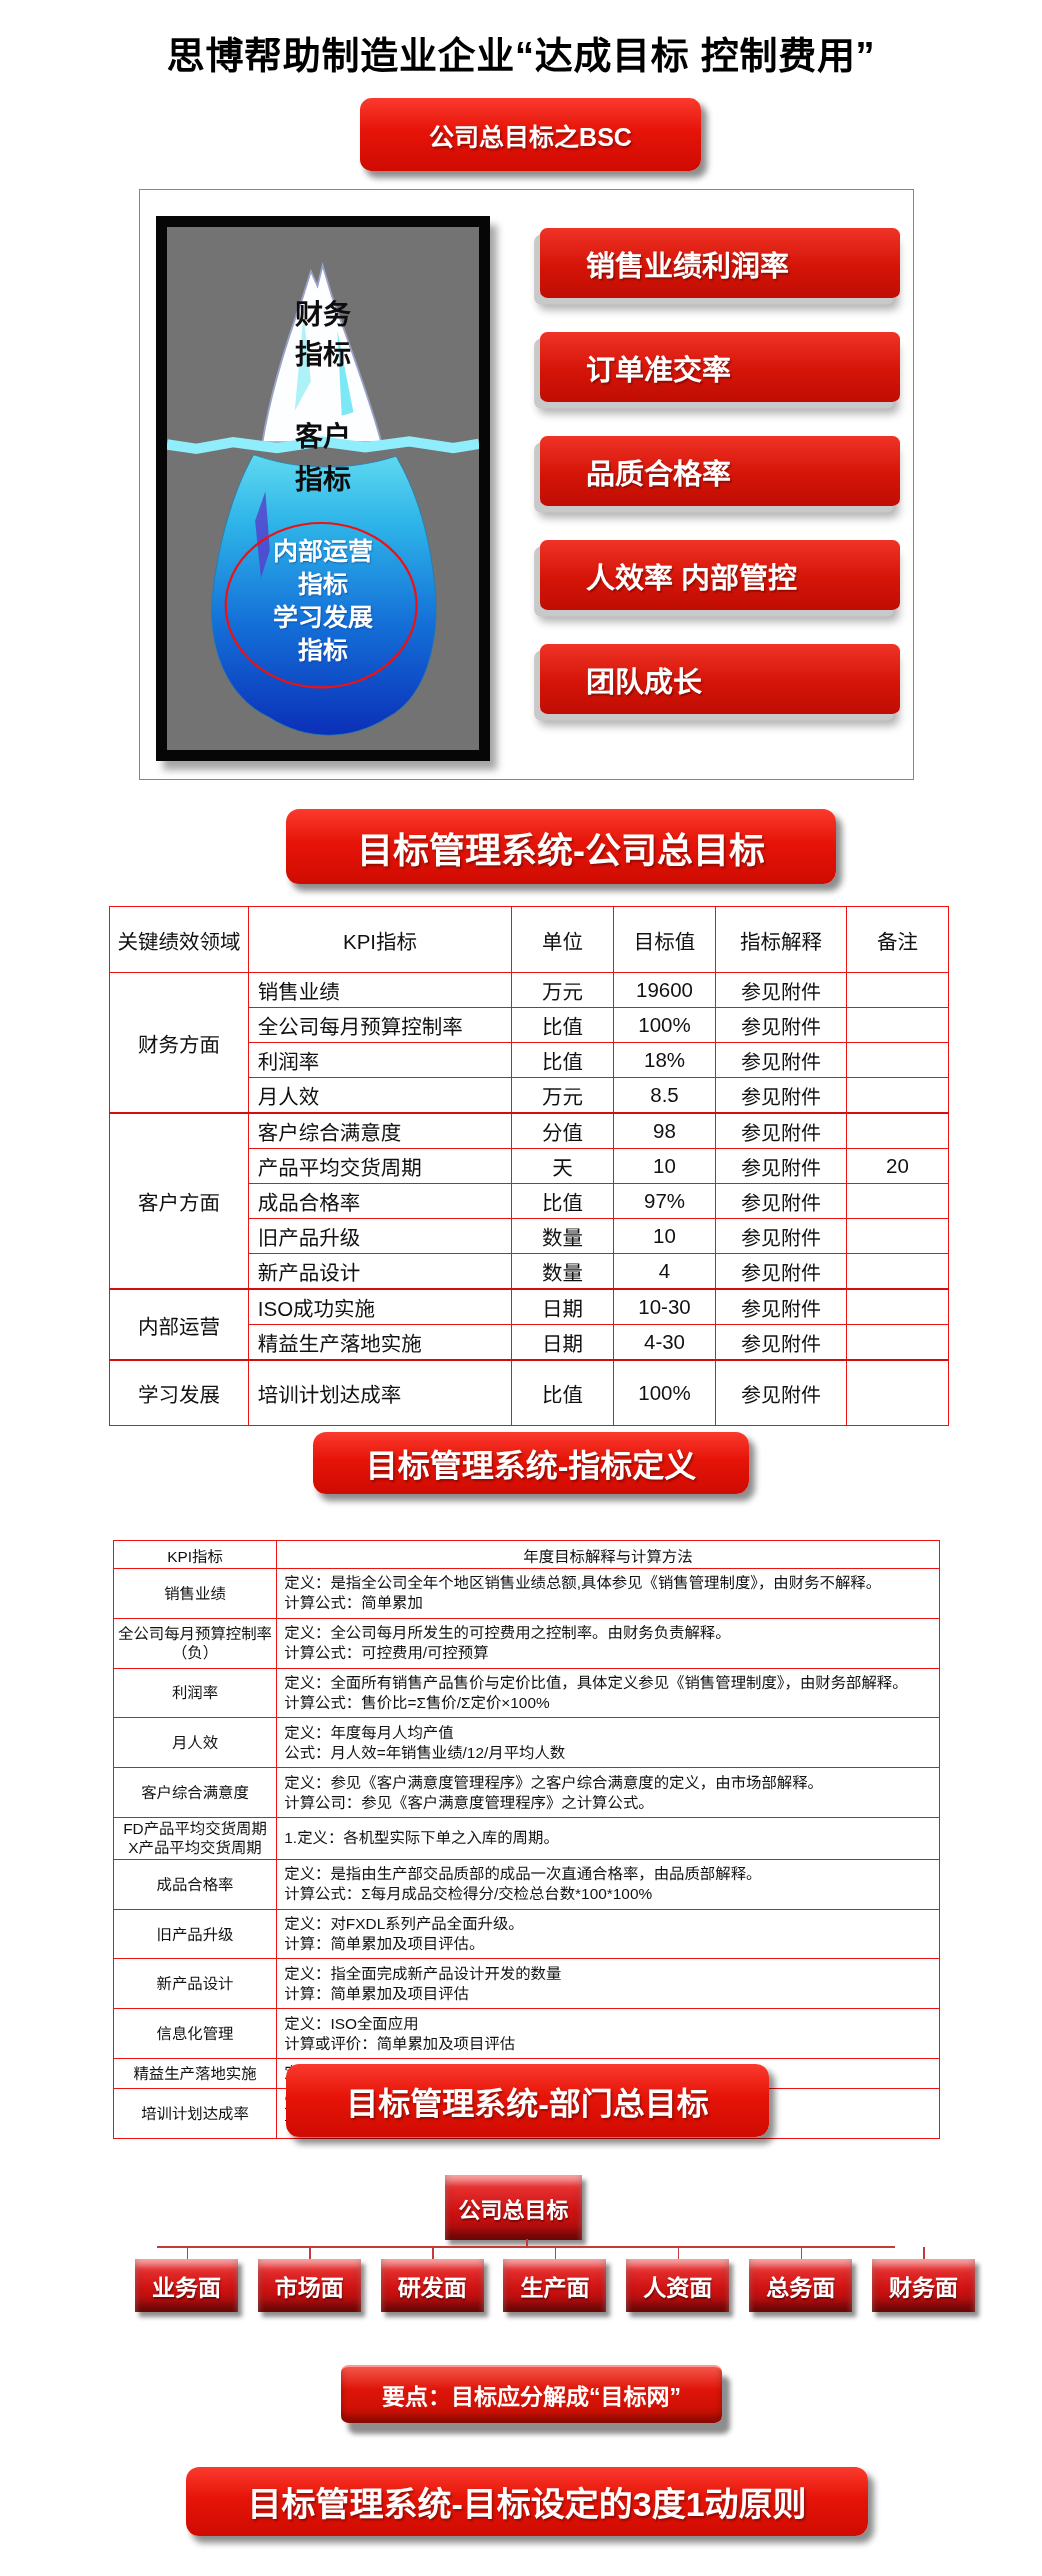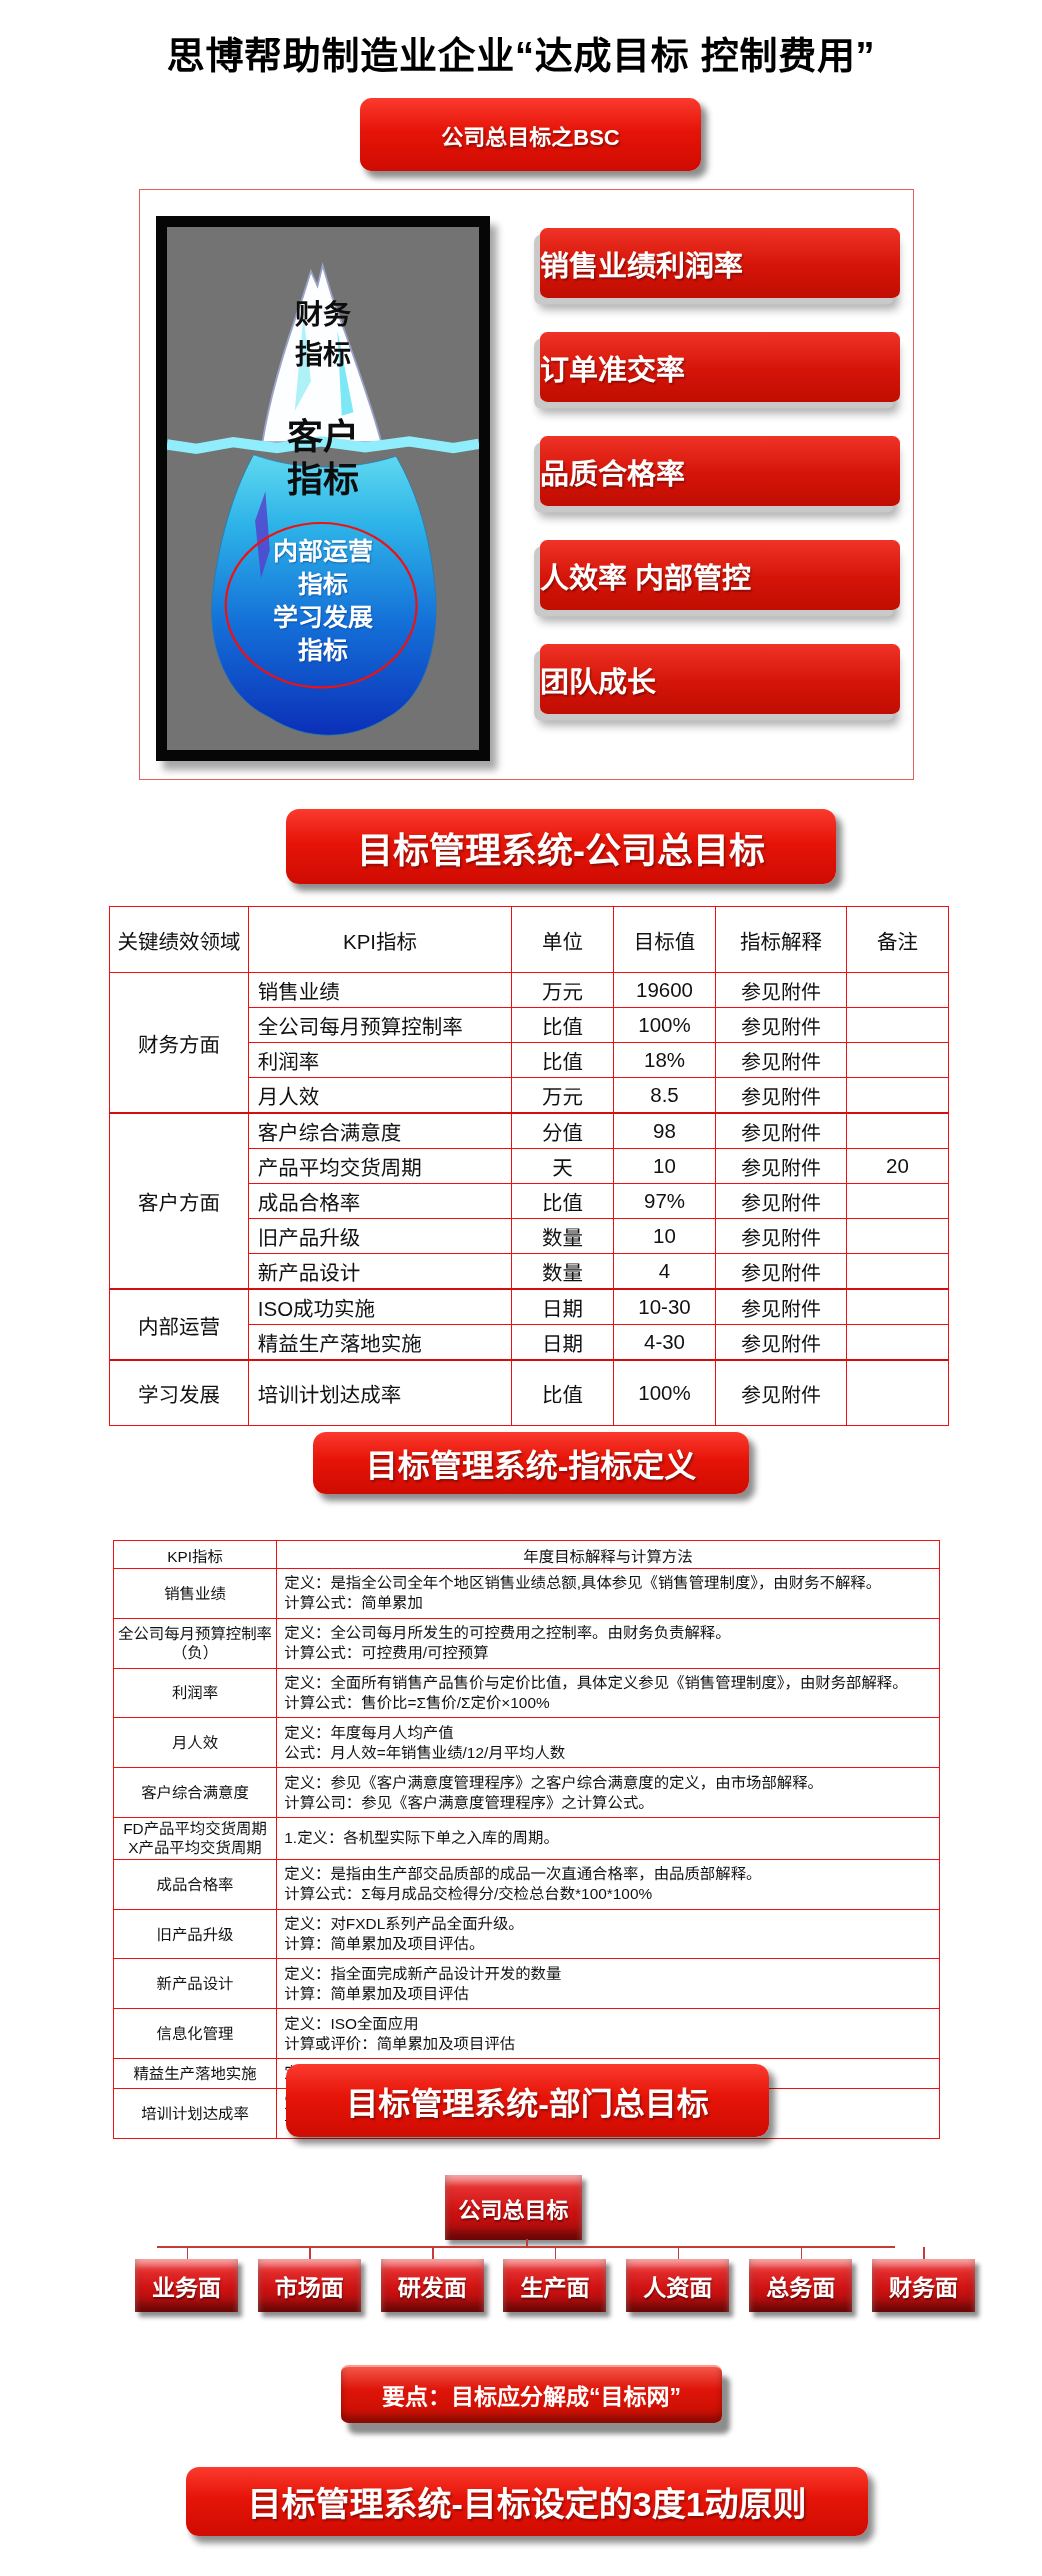--- a/index.html
+++ b/index.html
@@ -7,37 +7,37 @@
         font-family:"Liberation Sans","DejaVu Sans",sans-serif;}
   
   .main-title{position:absolute;top:25px;left:0;width:100%;text-align:center;
               font-size:38px;font-weight:900;color:#000;letter-spacing:0.7px;margin:0;}
   
   .banner{position:absolute;display:flex;align-items:center;justify-content:center;
           background:linear-gradient(180deg,#fb3a2e 0%,#e61408 45%,#cf0b02 100%);
           border-radius:13.2px;color:#fff;font-weight:bold;
           box-shadow:5.1px 6.6px 5.9px rgba(0,0,0,0.45);text-shadow:1.5px 1.5px 2.2px rgba(0,0,0,0.35);
           text-align:center;}
-  #banner-bsc{left:360px;top:98px;width:341px;height:73px;font-size:22px;border-radius:11.7px;}
+  #banner-bsc{left:360px;top:98px;width:341px;height:73px;font-size:25px;border-radius:11.7px;}
   #banner-company{left:286px;top:809px;width:550px;height:75px;font-size:36px;}
   #banner-defs{left:313px;top:1432px;width:436px;height:62px;font-size:32px;}
   #banner-dept{left:286px;top:2064px;width:483px;height:73px;font-size:32px;}
   #banner-footer{left:186px;top:2467px;width:682px;height:69px;font-size:34px;}
   
   .bsc-box{position:absolute;left:139px;top:189px;width:773px;height:589px;border:0.7px solid #e06060;}
   .iceberg-frame{position:absolute;left:16px;top:26px;width:312px;height:523px;
                  border:11.7px solid #060606;background:#737373;box-shadow:7.3px 8.8px 7.3px rgba(0,0,0,0.35);}
   .ice-label{position:absolute;left:0;width:100%;text-align:center;white-space:pre-line;font-weight:bold;margin:0;}
   .ice-finance{top:68px;font-size:28px;line-height:40px;color:#0d0d0d;}
-  .ice-customer{top:188px;font-size:36px;line-height:43px;color:#0d0d0d;}
+  .ice-customer{top:188px;font-size:28px;line-height:43px;color:#0d0d0d;}
   .ice-internal{top:308px;font-size:25px;line-height:33px;color:#ffffff;text-shadow:0.7px 0.7px 1.5px rgba(0,40,120,0.5);}
   .bsc-buttons{position:absolute;left:400px;top:38px;width:360px;}
   .bsc-btn{height:70px;margin-bottom:34px;border-radius:7.3px;
            background:linear-gradient(180deg,#ef3326 0%,#d51408 55%,#c00d03 100%);
-           color:#fff;font-size:29px;font-weight:bold;display:flex;align-items:center;
+           color:#fff;font-size:29px;font-weight:bold;display:flex;align-items:center;padding-left:46px;
            box-shadow:-5.9px 6.6px 0 #c9c9c9,-1.5px 11.7px 8.8px rgba(0,0,0,0.3);
            text-shadow:1.5px 1.5px 1.5px rgba(0,0,0,0.3);box-sizing:border-box;}
   
   .t1{position:absolute;left:109px;top:906px;width:840px;border-collapse:collapse;table-layout:fixed;}
   .t1 th,.t1 td{border:1.5px solid #ee1111;color:#111;text-align:center;overflow:hidden;}
   .t1 th{height:63px;font-size:20.5px;font-weight:normal;}
   .t1 td{height:32px;font-size:20.5px;}
   .t1 td.kpi{text-align:left;padding-left:8.8px;}
   .t1 td.explain{font-size:20px;}
   .t1 tr.tall td{height:62px;}

